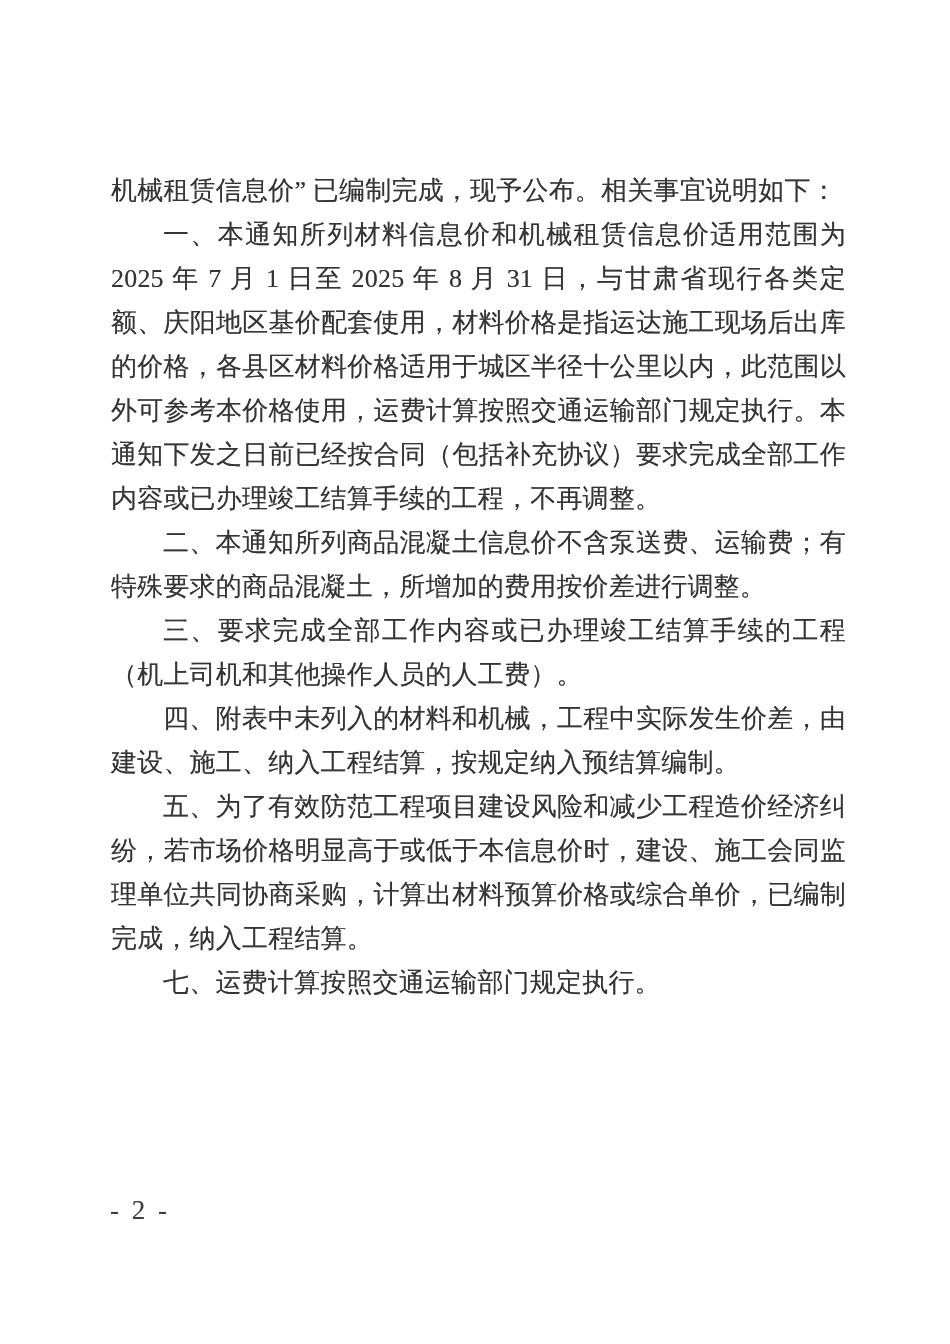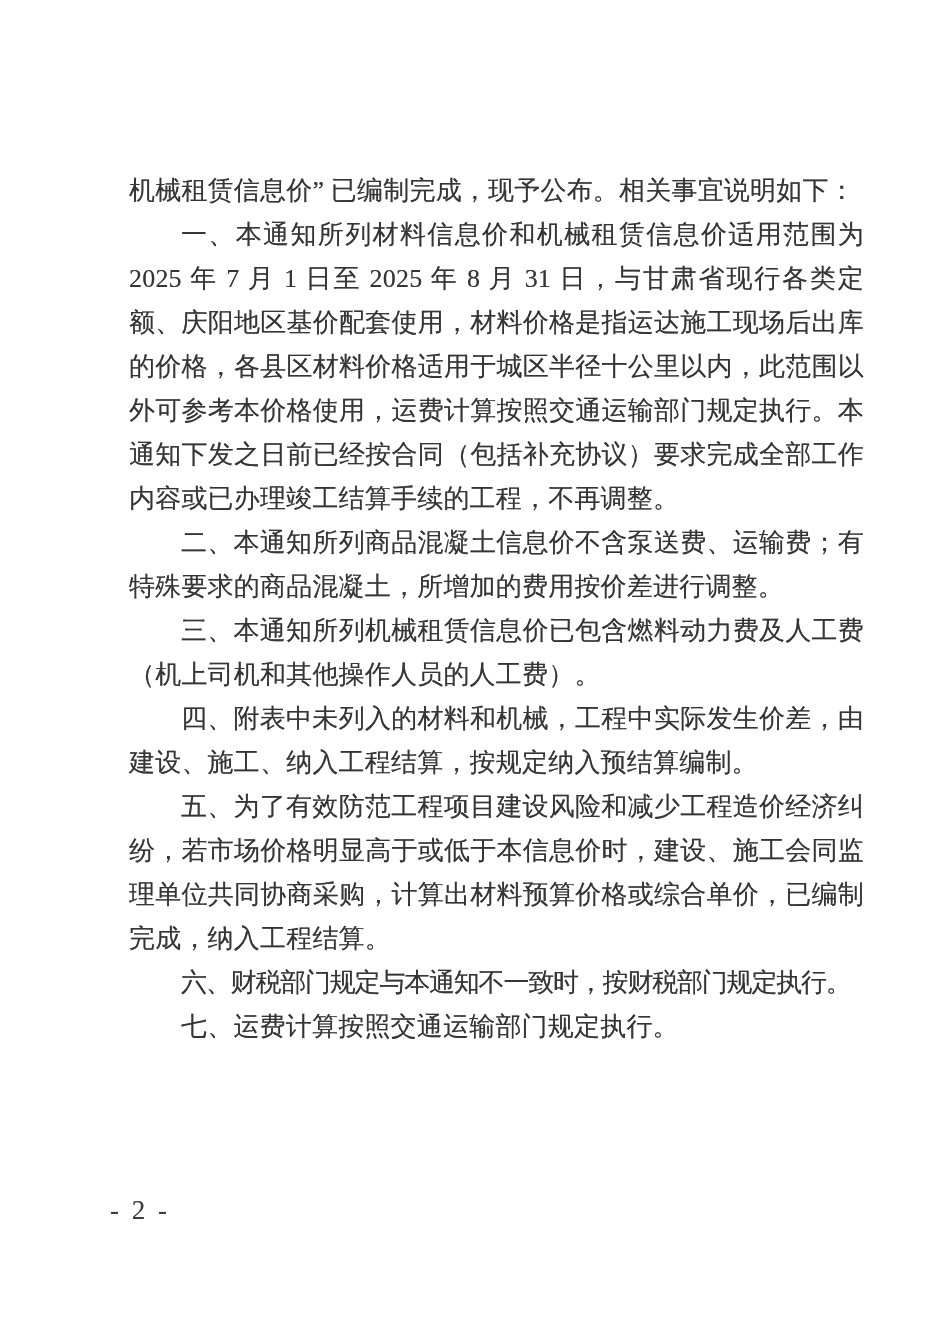--- a/index.html
+++ b/index.html
@@ -11,21 +11,21 @@
     position: relative;
     width: 950px;
     height: 1344px;
     background: #ffffff;
     overflow: hidden;
     font-family: "Liberation Serif", "DejaVu Serif", serif;
     color: #353535;
   }
   .doc-body {
     position: absolute;
-    left: 129px;
+    left: 111px;
     top: 169px;
     width: 735px;
   }
   .para {
     margin: 0;
     font-size: 26px;
     line-height: 44px;
     text-align: justify;
     text-justify: inter-character;
     letter-spacing: 0.2px;
@@ -51,21 +51,20 @@
   }
 </style>
 </head>
 <body>
 
 <div class="page">
   <div class="doc-body">
     <p class="para">机械租赁信息价” 已编制完成，现予公布。相关事宜说明如下：</p>
     <p class="para indent">一、本通知所列材料信息价和机械租赁信息价适用范围为 2025 年 7 月 1 日至 2025 年 8 月 31 日，与甘肃省现行各类定额、庆阳地区基价配套使用，材料价格是指运达施工现场后出库的价格，各县区材料价格适用于城区半径十公里以内，此范围以外可参考本价格使用，运费计算按照交通运输部门规定执行。本通知下发之日前已经按合同（包括补充协议）要求完成全部工作内容或已办理竣工结算手续的工程，不再调整。</p>
     <p class="para indent">二、本通知所列商品混凝土信息价不含泵送费、运输费；有特殊要求的商品混凝土，所增加的费用按价差进行调整。</p>
-    <p class="para indent">三、本通知所列机械租赁信息价已包含燃料动力费及人工费（机上司机和其他操作人员的人工费）。</p>
+    <p class="para indent">三、要求完成全部工作内容或已办理竣工结算手续的工程（机上司机和其他操作人员的人工费）。</p>
     <p class="para indent">四、附表中未列入的材料和机械，工程中实际发生价差，由建设、施工、纳入工程结算，按规定纳入预结算编制。</p>
     <p class="para indent">五、为了有效防范工程项目建设风险和减少工程造价经济纠纷，若市场价格明显高于或低于本信息价时，建设、施工会同监理单位共同协商采购，计算出材料预算价格或综合单价，已编制完成，纳入工程结算。</p>
-    <p class="para indent tight">六、财税部门规定与本通知不一致时，按财税部门规定执行。</p>
     <p class="para indent">七、运费计算按照交通运输部门规定执行。</p>
   </div>
 
   <div class="page-number">- 2 -</div>
 </div>
 
 </body></html>

